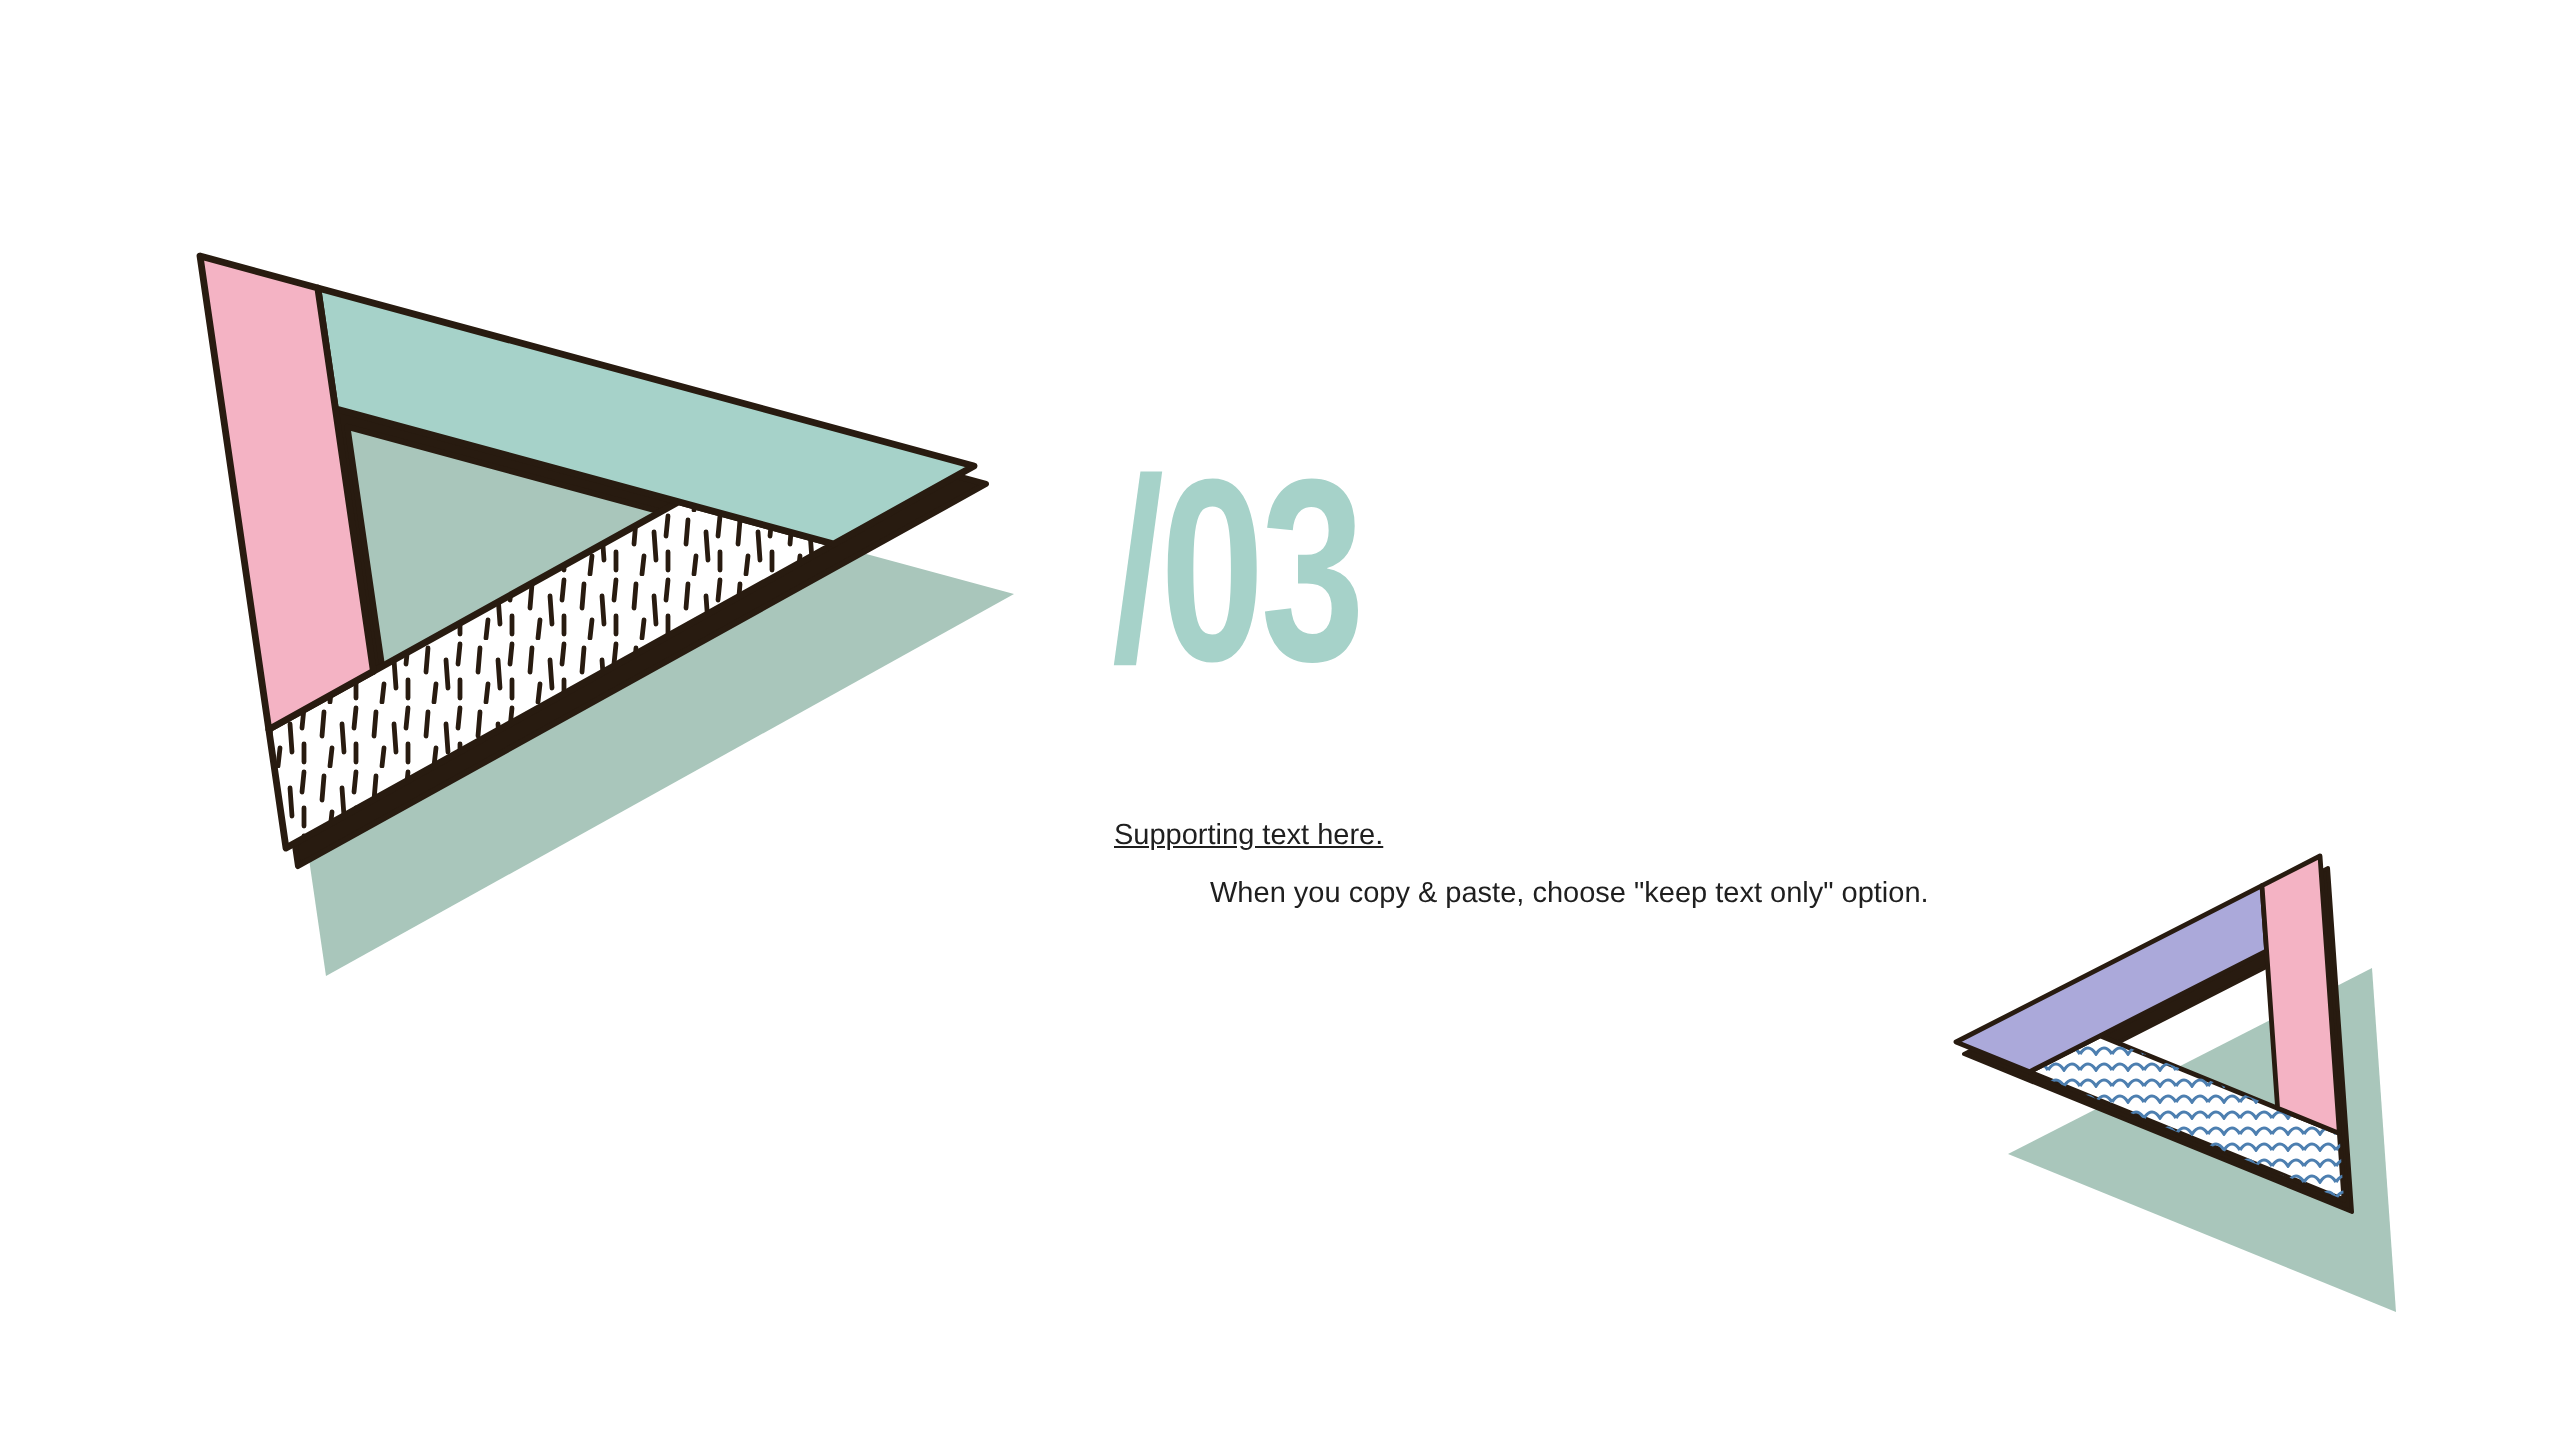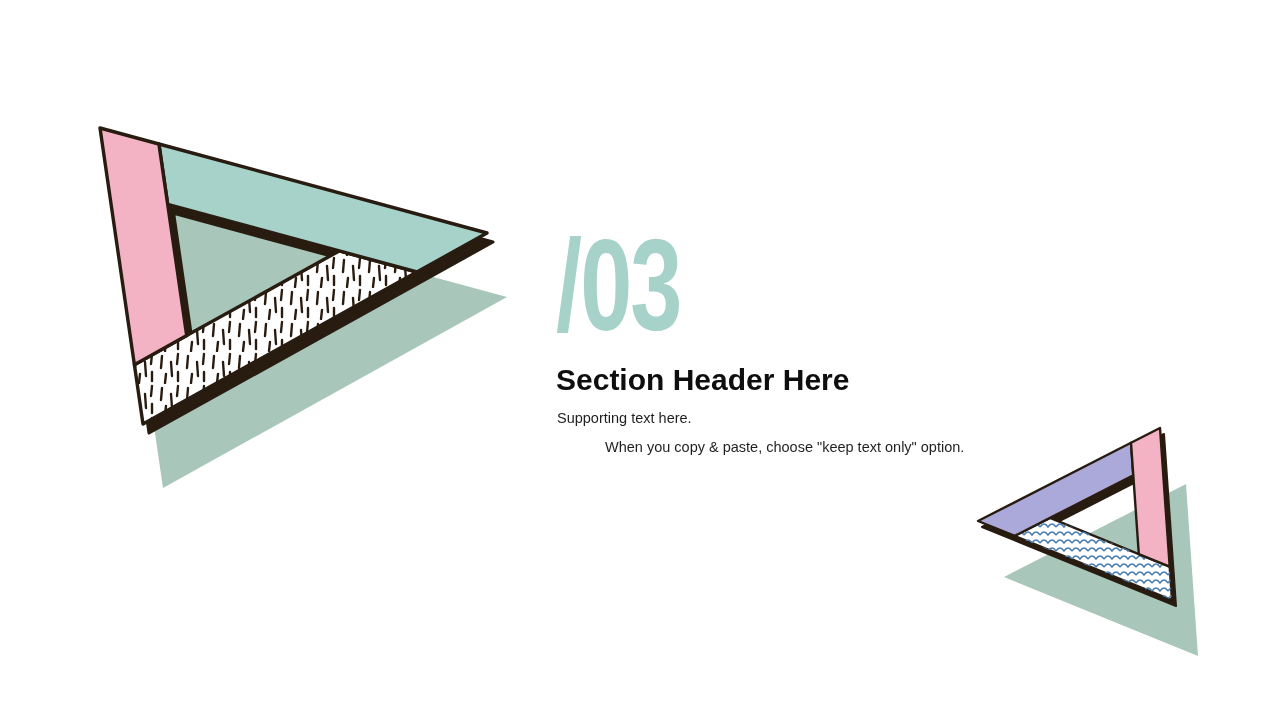--- a/index.html
+++ b/index.html
@@ -64,21 +64,21 @@
   }
   .body-line {
     position: absolute;
     left: 557px;
     margin: 0;
     font-size: 14.5px;
     line-height: 1.3;
     color: var(--body);
     white-space: nowrap;
   }
-  .body-line-1 { top: 409px; }
+  .body-line-1 { top: 409px; text-decoration: underline; }
   .body-line-2 { top: 438px; margin-left: 48px; }
 </style>
 </head>
 <body>
 
 <div class="slide">
 
   <svg class="art" viewBox="0 0 1280 720" xmlns="http://www.w3.org/2000/svg">
     <defs>
       <pattern id="hatch" width="26" height="32" patternUnits="userSpaceOnUse">
@@ -113,18 +113,17 @@
       <path class="depth depth-sm" fill-rule="evenodd" d="M1164 434 L982 527 L1176 606 Z M1137.3 481.4 L1054 523.9 L1142.8 560.1 Z"></path>
       <path class="face face-sm face-white" d="M1014.7 535.9 L1172 600 L1169.7 566.7 L1138.8 554.1 L1050 517.9 Z"></path>
       <path class="pattern-fill" fill="url(#waves)" d="M1014.7 535.9 L1172 600 L1169.7 566.7 L1138.8 554.1 L1050 517.9 Z"></path>
       <path class="face face-sm face-purple" d="M1131 442.8 L978 521 L1014.7 535.9 L1050 517.9 L1133.3 475.4 Z"></path>
       <path class="face face-sm face-pink" d="M1169.7 566.7 L1160 428 L1131 442.8 L1133.3 475.4 L1138.8 554.1 Z"></path>
     </g>
   </svg>
 
   <div class="text-layer">
     <div class="slide-number">/03</div>
-    <h1 class="section-title">Section Header Here</h1>
     <p class="body-line body-line-1">Supporting text here.</p>
     <p class="body-line body-line-2">When you copy &amp; paste, choose "keep text only" option.</p>
   </div>
 
 </div>
 
 </body></html>

